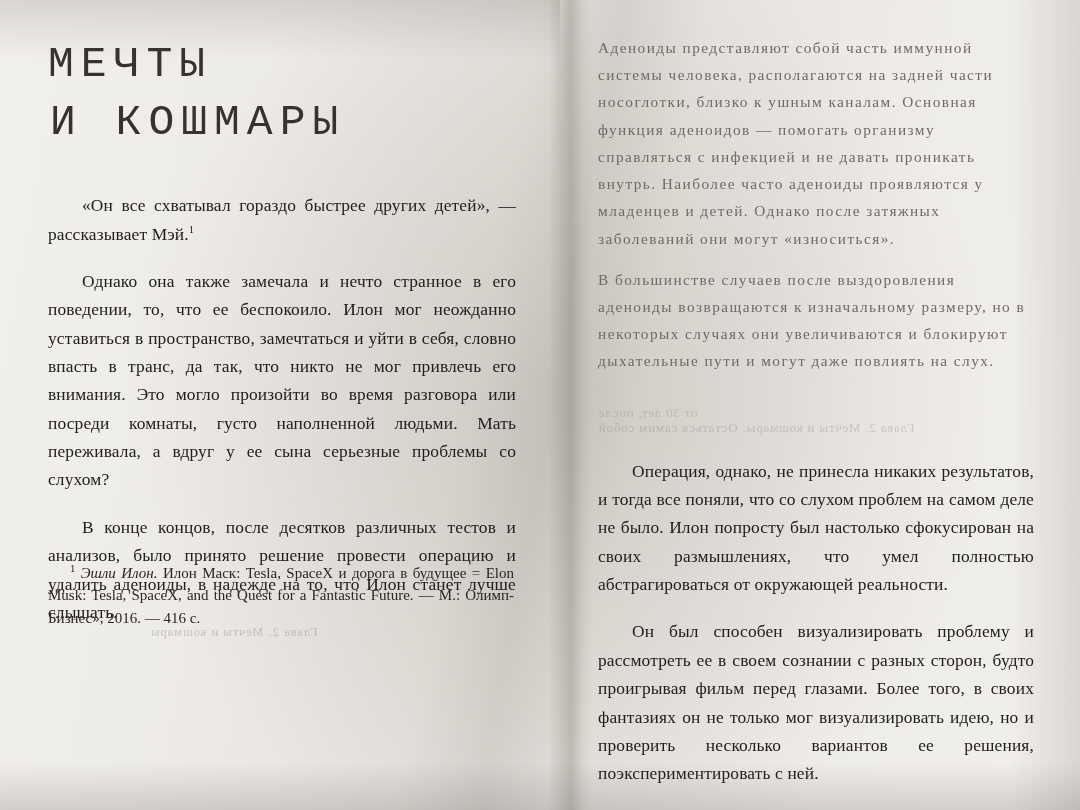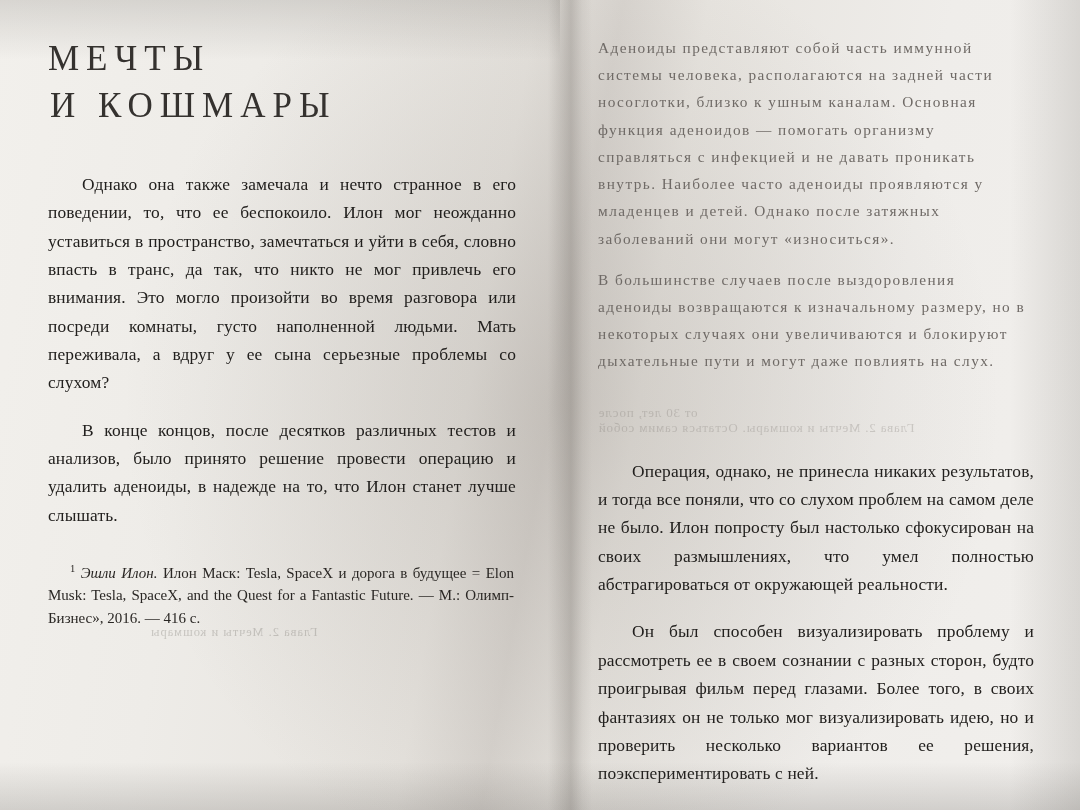--- a/index.html
+++ b/index.html
@@ -66,22 +66,22 @@
     padding: 18px 44px 0 48px;
   }
   .page-right {
     left: 560px;
     width: 520px;
     padding: 18px 46px 0 38px;
   }
 
   
   .chapter-title {
-    font-family: Liberation Serif, serif;
-    font-size: 35px;
+    font-family: Liberation Mono, monospace;
+    font-size: 43px;
     line-height: 1.34;
     letter-spacing: 7px;
     color: #35322f;
     margin: 10px 0 4px 0;
     font-weight: 400;
     text-transform: uppercase;
   }
   .chapter-title .line2 {
     display: block;
     margin-left: 2px;
@@ -186,20 +186,21 @@
 <div class="spread">
 
   <div class="page page-left">
 
     <h1 class="chapter-title">
       <span>МЕЧТЫ</span>
       <span class="line2">И КОШМАРЫ</span>
     </h1>
 
     <div class="body-text">
+      <p class="para"><span>«Он все схватывал гораздо быстрее других детей», — рассказывает Мэй.</span><span class="sup">1</span></p>
       <p class="para">Однако она также замечала и нечто странное в его поведении, то, что ее беспокоило. Илон мог неожданно уставиться в пространство, замечтаться и уйти в себя, словно впасть в транс, да так, что никто не мог привлечь его внимания. Это могло произойти во время разговора или посреди комнаты, густо наполненной людьми. Мать переживала, а вдруг у ее сына серьезные проблемы со слухом?</p>
       <p class="para">В конце концов, после десятков различных тестов и анализов, было принято решение провести операцию и удалить аденоиды, в надежде на то, что Илон станет лучше слышать.</p>
     </div>
 
     <div class="footnote-wrap">
       <hr class="footnote-rule">
       <p class="footnote"><span class="fn-mark">1</span> <em>Эшли Илон.</em><span> Илон Маск: Tesla, SpaceX и дорога в будущее = Elon Musk: Tesla, SpaceX, and the Quest for a Fantastic Future. — М.: Олимп-Бизнес», 2016. — 416 с.</span></p>
     </div>
 
     <div class="left-bleed">

